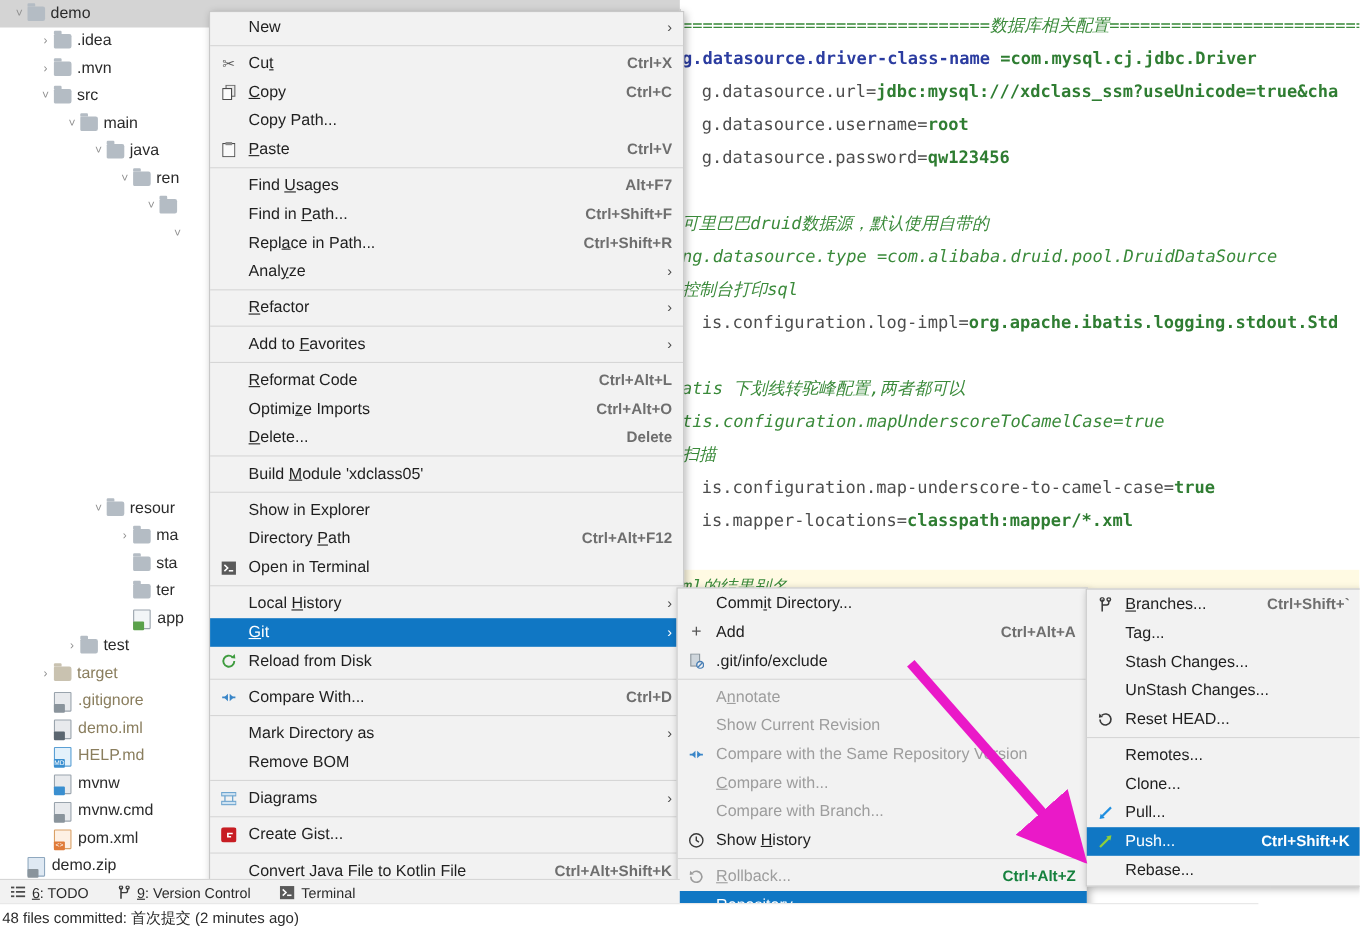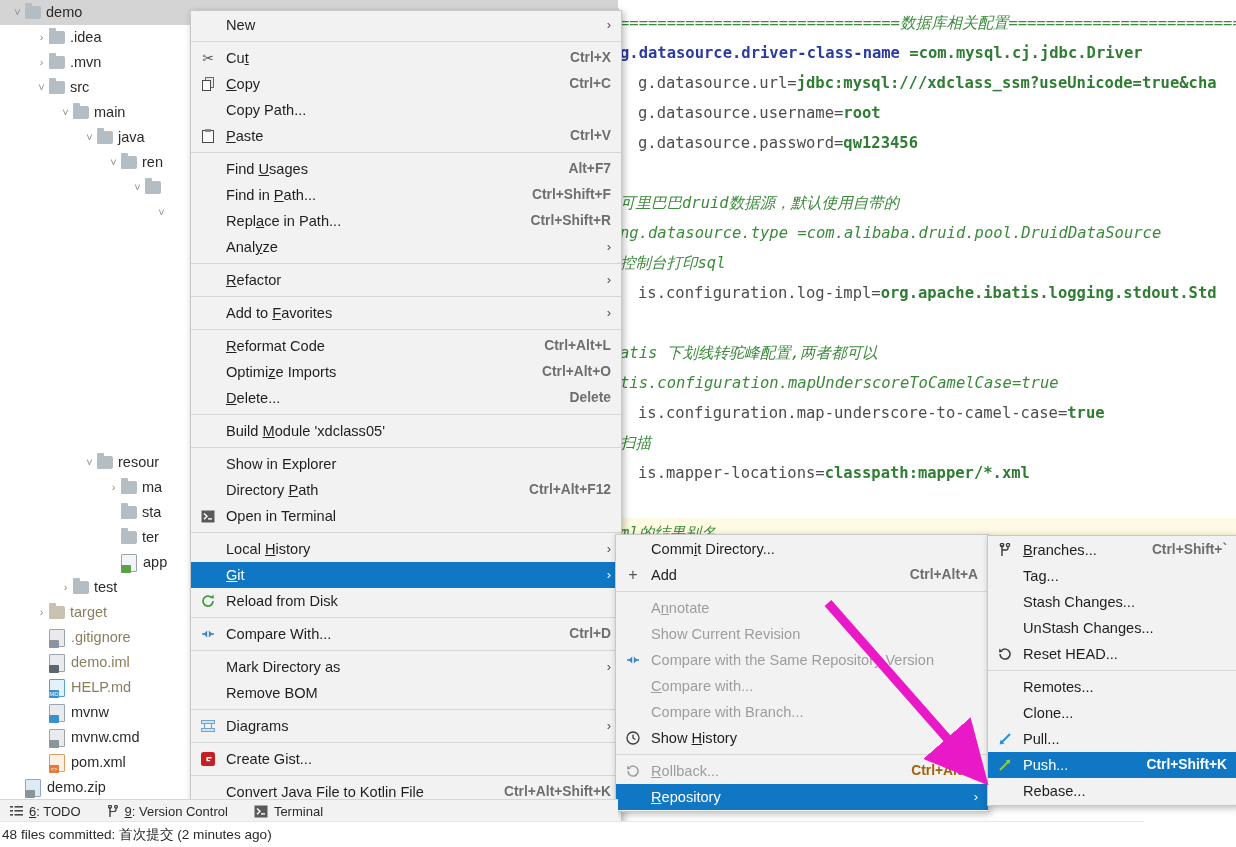--- a/index.html
+++ b/index.html
@@ -83,21 +83,21 @@
     width: 18px; flex: 0 0 18px; margin-right: 9px; text-align: center;
     font-size: 13px; color: #5a5a5a; line-height: 26px;
   }
   .mi .lbl { flex: 1 1 auto; }
   .mi .lbl u { text-decoration: underline; }
   .mi .acc { color: #6e6e6e; margin-left: 26px; font-size: 13.8px; font-weight: bold; }
   .mi .arw { margin-left: 18px; color: #4c4c4c; font-size: 13px; }
   .mi.sel { background: #1077c4; color: #ffffff; }
   .mi.sel .acc, .mi.sel .arw, .mi.sel .icn { color: #ffffff; }
   .mi.dis { color: #9d9d9d; }
-  .mi.dis .acc { color: #a16207; }
+  .mi.dis .acc { color: #15803d; }
   .msep { height: 1px; background: #d6d6d6; margin: 3px 0; }
 
   #menu-main { left: 190px; top: 10px; width: 430px; }
   #menu-git  { left: 615px; top: 534px; width: 372px; }
   #menu-repo { left: 987px; top: 535px; width: 249px; }
 
   
   .svgicn { display:block; margin: 0 auto; }
 
   
@@ -138,22 +138,22 @@
         <div class="cline"><span class="plain">g.datasource.username=</span><span class="val">root</span></div>
         <div class="cline"><span class="plain">g.datasource.password=</span><span class="val">qw123456</span></div>
         <div class="cline"><span class="plain"></span></div>
         <div class="cline"><span class="cmt">可里巴巴druid数据源，默认使用自带的</span></div>
         <div class="cline"><span class="cmt">ng.datasource.type =com.alibaba.druid.pool.DruidDataSource</span></div>
         <div class="cline"><span class="cmt">控制台打印sql</span></div>
         <div class="cline"><span class="plain">is.configuration.log-impl=</span><span class="val">org.apache.ibatis.logging.stdout.Std</span></div>
         <div class="cline"><span class="plain"></span></div>
         <div class="cline"><span class="cmt">atis  下划线转驼峰配置,两者都可以</span></div>
         <div class="cline"><span class="cmt">tis.configuration.mapUnderscoreToCamelCase=true</span></div>
+        <div class="cline"><span class="cmt">扫描</span></div>
         <div class="cline"><span class="plain">is.configuration.map-underscore-to-camel-case=</span><span class="val">true</span></div>
-        <div class="cline"><span class="cmt">扫描</span></div>
         <div class="cline"><span class="plain">is.mapper-locations=</span><span class="val">classpath:mapper/*.xml</span></div>
         <div class="cline"><span class="plain"></span></div>
         <div class="cline hl"><span class="cmt">ml的结果别名</span></div>
         <div class="cline"><span class="keyb">is.type-aliases-package=</span><span class="val">ren.redface.demo.model.entity</span></div>
       </div>
   </div>
 
   <div id="project-tree">
     <div id="top-strip">
       <div id="top-thumb"></div>
@@ -488,20 +488,30 @@
 
   <div class="menu" id="menu-git">
       <div class="mi">
         <span class="icn"></span>
         <span class="lbl">Comm<u>i</u>t Directory...</span>
       </div>
       <div class="mi">
         <span class="icn"><span style="font-size:16px;color:#555;">+</span></span>
         <span class="lbl">Add</span>
         <span class="acc">Ctrl+Alt+A</span>
+      </div>
+      <div class="mi">
+        <span class="icn">
+          <svg class="svgicn" width="13" height="14" viewBox="0 0 13 14">
+            <rect x="1" y="0.5" width="8" height="11" fill="#cfd6dc" stroke="#8a949c"></rect>
+            <circle cx="9.5" cy="10.5" r="3.1" fill="#f2f2f2" stroke="#4a7fb5" stroke-width="1.3"></circle>
+            <path d="M7.5 12.6 L11.5 8.4" stroke="#4a7fb5" stroke-width="1.3"></path>
+          </svg>
+        </span>
+        <span class="lbl">.git/info/exclude</span>
       </div>
       <div class="msep"></div>
       <div class="mi dis">
         <span class="icn"></span>
         <span class="lbl">A<u>n</u>notate</span>
       </div>
       <div class="mi dis">
         <span class="icn"></span>
         <span class="lbl">Show Current Revision</span>
       </div>

